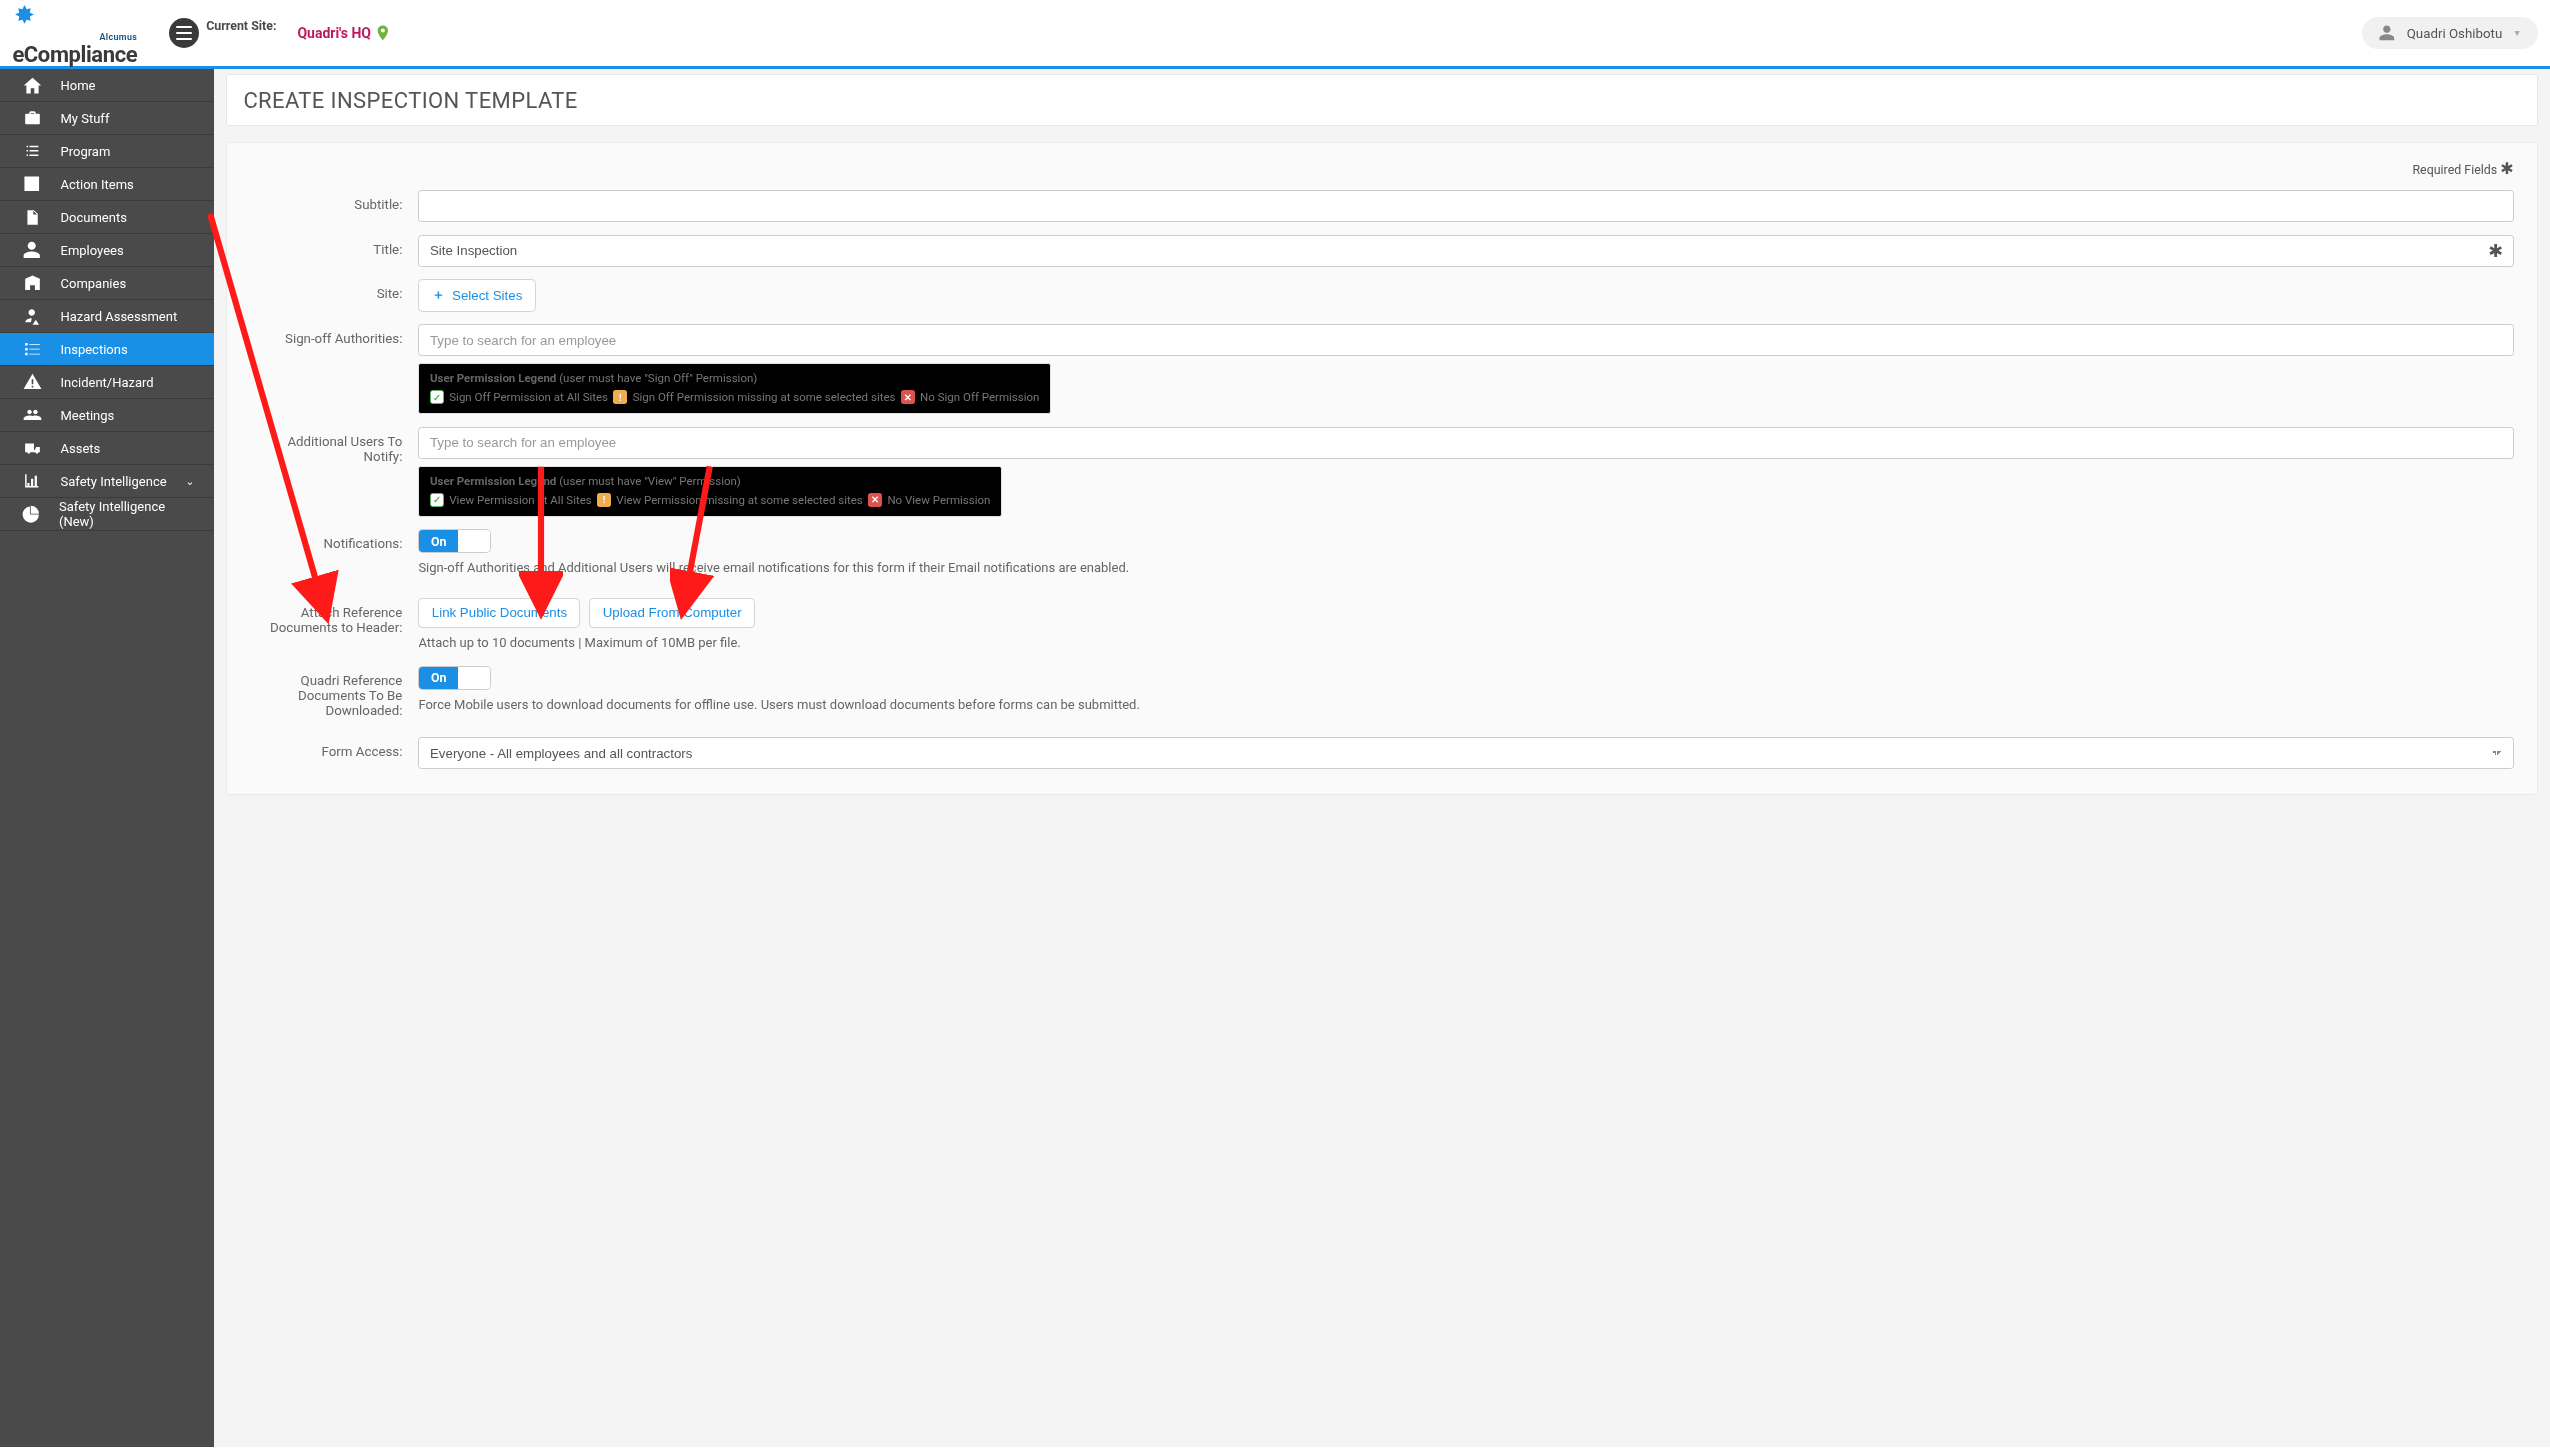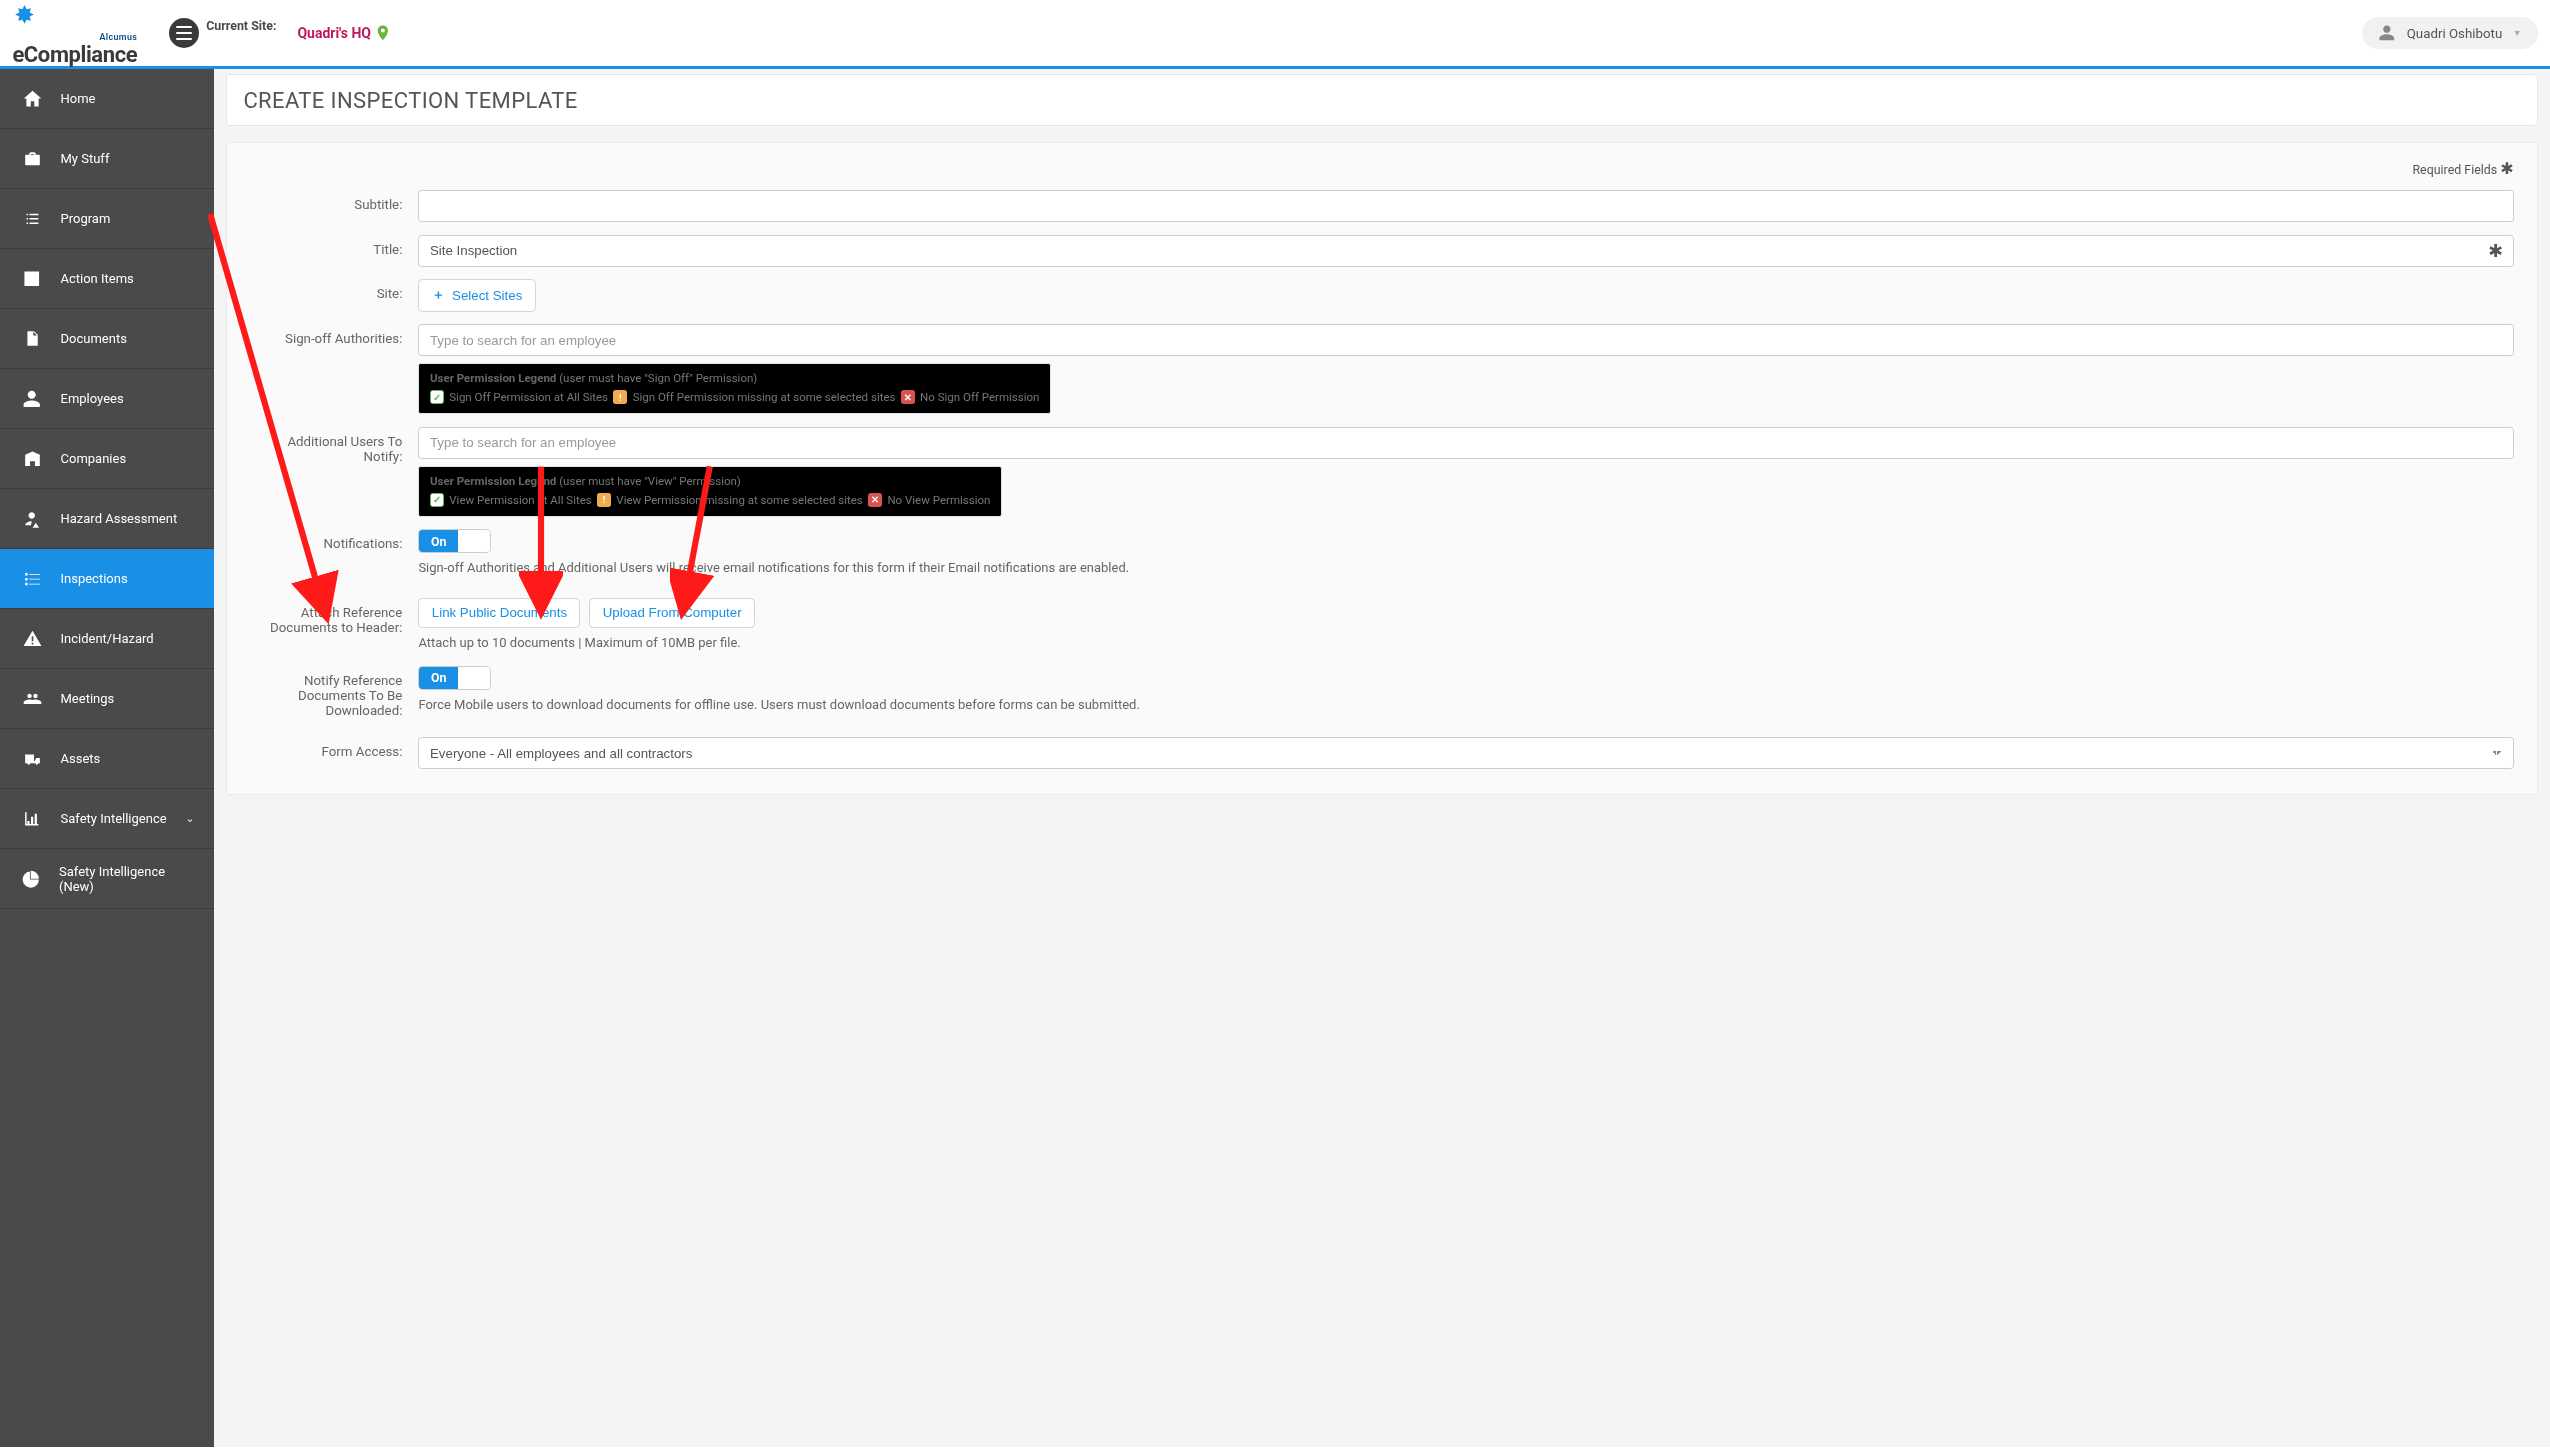--- a/index.html
+++ b/index.html
@@ -21,21 +21,21 @@
     .pin-icon { color:#6eb43f;}
     .header-right { margin-left:auto; display:flex; align-items:center; gap:8.9px;}
     .user-pill { background:#f1f1f1; border-radius:19.5px; padding:7px 16px; display:flex; align-items:center; gap:10.6px; cursor:pointer; }
     .user-pill .avatar { width:17.7px; height:17.7px; fill:#888;}
     .user-pill .name { color:#555; font-size:13.3px;}
     .user-pill .caret { color:#aaa; font-size:8.9px;}
     
     
     .layout { display:flex; }
     .sidebar { width:214px; background:#4a4a4a; min-height: calc(100vh - 73px); }
-    .sidebar-item { display:flex; align-items:center; gap:16px; padding:0 19.5px; height:60px; color:#fff; font-size:13px; border-bottom:0.9px solid #3b3b3b; cursor:pointer; }
+    .sidebar-item { display:flex; align-items:center; gap:16px; padding:0 19.5px; height:33px; color:#fff; font-size:13px; border-bottom:0.9px solid #3b3b3b; cursor:pointer; }
     .sidebar-item.active { background:#1a8fe6; }
     .sidebar-item .icon-wrap { width:25px; display:flex; justify-content:center; }
     .sidebar-item svg { fill:#fff; }
     .sidebar-item .chev { margin-left:auto; font-size:10.6px; opacity:.9;}
     
     
     .main-panel { flex:1; background:#f4f4f4; padding: 0 12.4px 35px 12.4px; }
     .page-header-card { background:#fff; border:0.9px solid #e5e5e5; border-radius:2.7px; margin-top:5.3px; padding:12.4px 16px; }
     .page-title { font-size:22px; font-weight:400; color:#555; letter-spacing:0.4px;}
     
@@ -319,21 +319,21 @@
               </button>
             <button class="btn-outline">
                 <span>Upload From Computer</span>
               </button>
           </div>
           <div class="help-text">Attach up to 10 documents | Maximum of 10MB per file.</div>
         </div>
       </div>
 
       <div class="form-row" style="margin-top:16px;">
-        <div class="form-label"><span>Notify Reference</span><br><span>Documents To Be</span><br><span>Downloaded:</span></div>
+        <div class="form-label"><span>Quadri Reference</span><br><span>Documents To Be</span><br><span>Downloaded:</span></div>
         <div class="form-content">
           <div class="toggle">
             <div class="on">On</div>
             <div class="off"></div>
           </div>
           <div class="help-text">Force Mobile users to download documents for offline use. Users must download documents before forms can be submitted.</div>
         </div>
       </div>
 
       <div class="form-row" style="margin-top:19.5px;">

